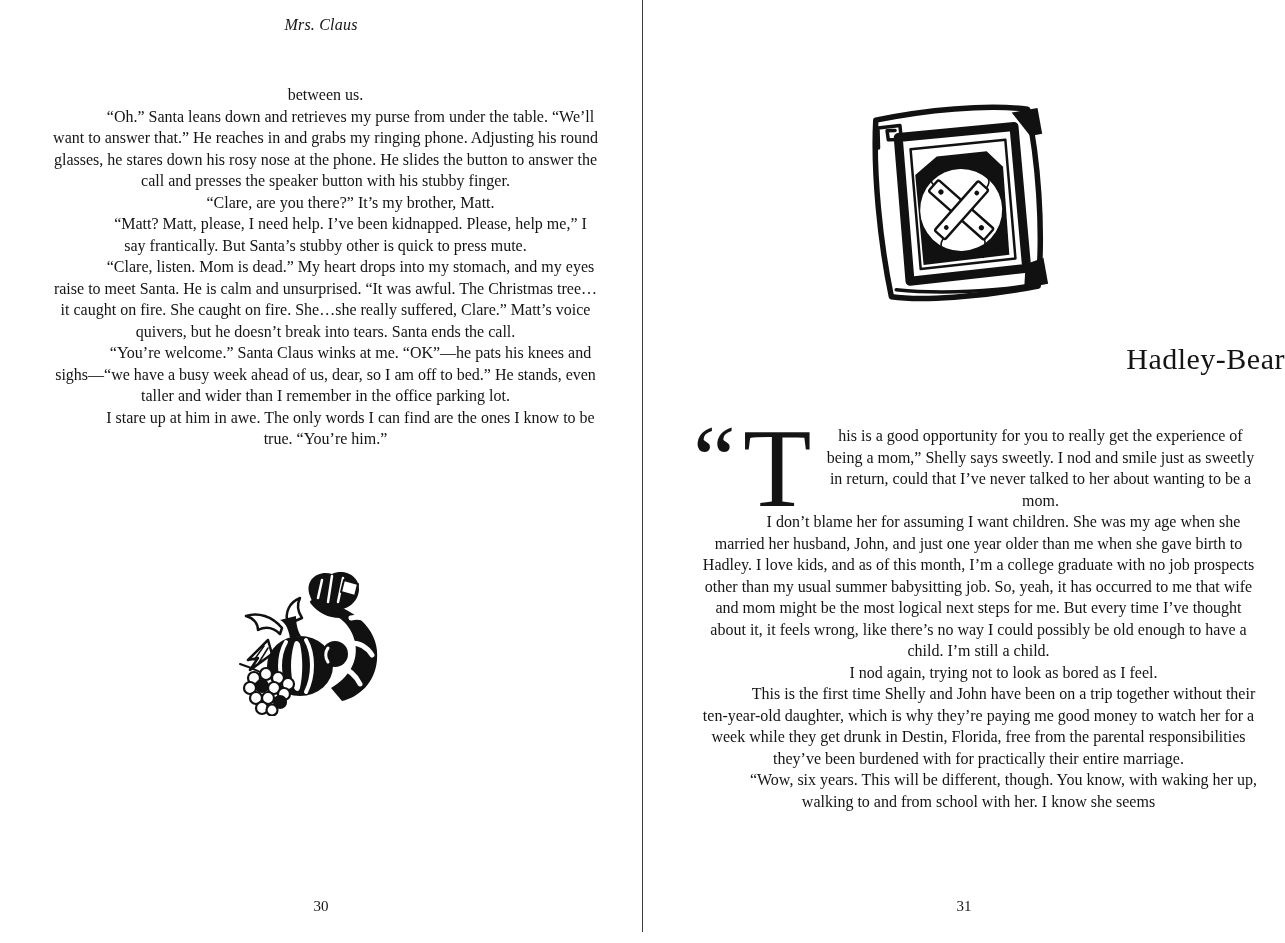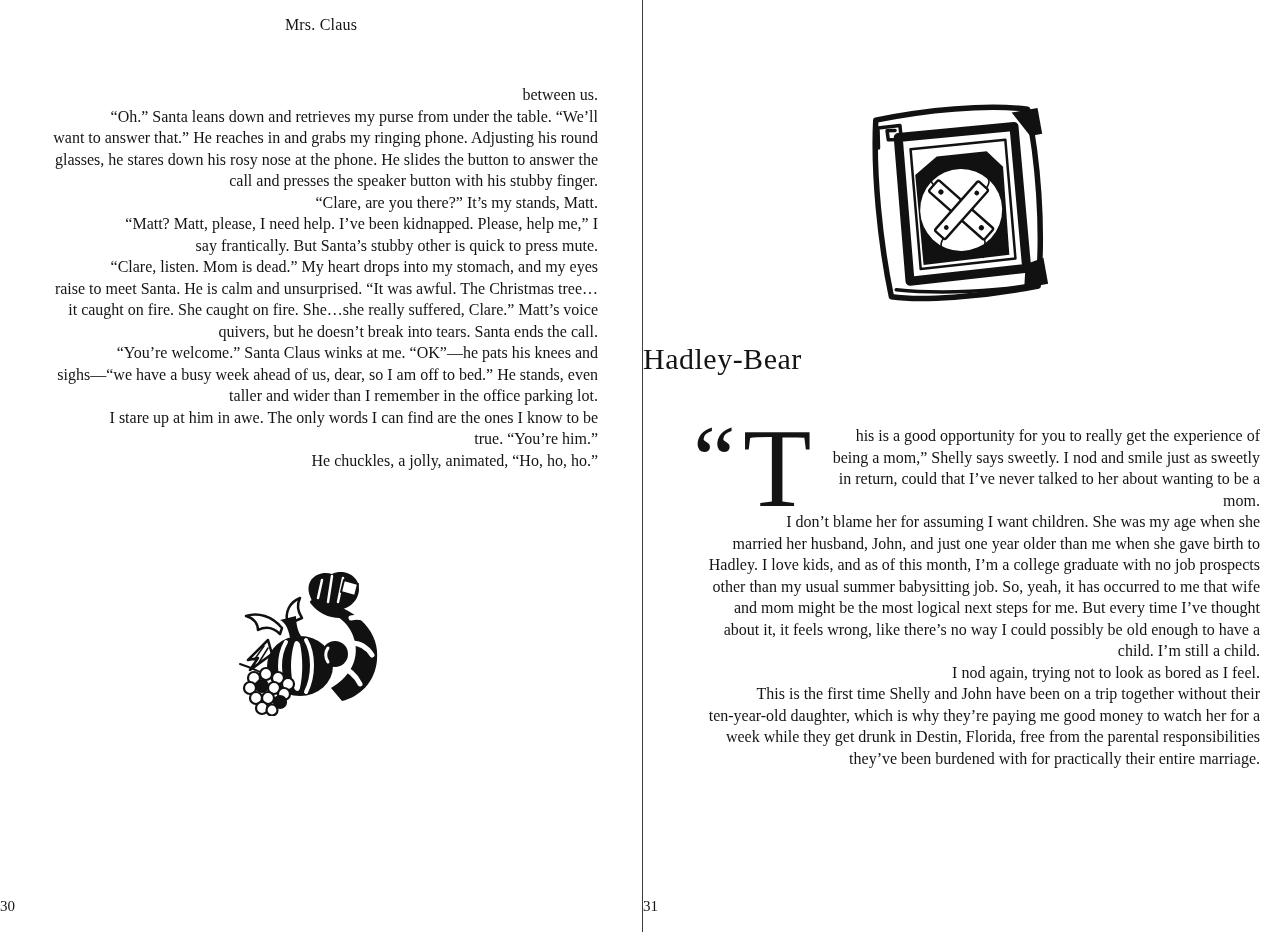--- a/index.html
+++ b/index.html
@@ -3,55 +3,54 @@
 <meta charset="utf-8">
 <style>
   html,body{margin:0;padding:0;background:#e8e8e8;}
   .spread{position:relative;width:1285px;height:943px;background:#ffffff;overflow:hidden;
           font-family:"Liberation Serif",serif;color:#141414;}
   .page{position:absolute;top:0;height:100%;}
   .page-left{left:0;width:642px;}
   .page-right{left:643px;width:642px;}
   .divider{position:absolute;left:642px;top:0;width:1px;height:932px;background:#3d3d3d;}
   .running-head{position:absolute;top:16px;left:0;width:100%;text-align:center;
-                font-size:16px;letter-spacing:.2px;}
-  .body-text{position:absolute;font-size:16px;line-height:21.5px;text-align:right;}
+                font-style:italic;font-size:16px;letter-spacing:.2px;}
+  .body-text{position:absolute;font-size:16px;line-height:21.5px;text-align:center;}
   .page-left .body-text{left:53px;top:84px;width:545px;}
   .page-right .body-text{left:54px;top:425px;width:563px;}
   .body-text p{margin:0;text-indent:50px;}
   .body-text p.noindent{text-indent:0;}
   .body-text p.dc-para{text-indent:0;}
   .body-text p.clearfloat{clear:left;}
   .it{}
   .dc-box{float:left;width:124px;height:86px;position:relative;}
   .dc-quote{position:absolute;left:-4px;top:-14px;font-size:96px;line-height:1;}
   .dc-letter{position:absolute;left:46px;top:-13px;font-size:112px;line-height:1;}
-  .chapter-title{position:absolute;top:342px;left:0;width:100%;margin:0;text-align:left;
+  .chapter-title{position:absolute;top:342px;left:0;width:100%;margin:0;text-align:right;
                  font-size:30px;font-weight:normal;letter-spacing:.5px;}
-  .page-number{position:absolute;top:898px;left:0;width:100%;text-align:left;font-size:15px;}
+  .page-number{position:absolute;top:898px;left:0;width:100%;text-align:center;font-size:15px;}
   .cornucopia-svg{position:absolute;left:238px;top:568px;}
   .ornament-svg{position:absolute;left:215px;top:100px;}
 </style>
 </head>
 <body>
 
 <div class="spread">
 
   <div class="page page-left">
     <div class="running-head">Mrs. Claus</div>
 
     <div class="body-text">
       <p class="noindent"><span>between us.</span></p>
       <p><span>“Oh.” Santa leans down and retrieves my purse from under the table. “We’ll want to answer that.” He reaches in and grabs my ringing phone. Adjusting his round glasses, he stares down his rosy nose at the phone. He slides the button to answer the call and presses the speaker button with his stubby finger.</span></p>
-      <p><span>“Clare, are you there?” It’s my stands, Matt.</span></p>
+      <p><span>“Clare, are you there?” It’s my brother, Matt.</span></p>
       <p><span>“Matt? Matt, please, I need help. I’ve been kidnapped. Please, help me,” I say frantically. But Santa’s stubby other is quick to press mute.</span></p>
       <p><span>“Clare, listen. Mom is dead.” My heart drops into my stomach, and my eyes raise to meet Santa. He is calm and unsurprised. “It was awful. The Christmas tree…it caught on fire. </span><span class="it">She</span><span> caught on fire. She…she really suffered, Clare.” Matt’s voice quivers, but he doesn’t break into tears. Santa ends the call.</span></p>
       <p><span>“You’re welcome.” Santa Claus winks at me. “OK”—he pats his knees and sighs—“we have a busy week ahead of us, dear, so I am off to bed.” He stands, even taller and wider than I remember in the office parking lot.</span></p>
       <p><span>I stare up at him in awe. The only words I can find are the ones I know to be true. “You’re him.”</span></p>
-      <p><span>He chuckles, a jolly, animated, “Ho, ho, ho.”</span></p>
     </div>
 
     <svg class="cornucopia-svg" width="160" height="148" viewBox="0 0 160 148">
       <g stroke-linejoin="round" stroke-linecap="round">
 
         <path fill="#111" d="M86,34 C122,42 142,66 139,92 C137,115 121,129 104,133 L93,120 C110,110 121,94 117,74 C113,56 100,46 82,42 Z"></path>
         <path stroke="#fff" stroke-width="5" fill="none" d="M113,50 C121,48 129,50 135,57"></path>
         <path stroke="#fff" stroke-width="5" fill="none" d="M113,75 C121,75 129,79 134,87"></path>
         <path stroke="#fff" stroke-width="5" fill="none" d="M104,100 C112,102 118,108 122,116"></path>
 
@@ -153,18 +152,19 @@
     <div class="body-text">
       <p class="dc-para">
         <span class="dc-box">
             <span class="dc-quote">“</span>
             <span class="dc-letter">T</span>
           </span><span>his is a good opportunity for you to really get the experience of being a mom,” Shelly says sweetly. I nod and smile just as sweetly in return, could that I’ve never talked to her about wanting to be a mom.</span>
       </p>
       <p class="clearfloat"><span>I don’t blame her for assuming I want children. She was my age when she married her husband, John, and just one year older than me when she gave birth to Hadley. I love kids, and as of this month, I’m a college graduate with no job prospects other than my usual summer babysitting job. So, yeah, it has occurred to me that </span><span class="it">wife</span><span> and </span><span class="it">mom</span><span> might be the most logical next steps for me. But every time I’ve thought about it, it feels wrong, like there’s no way I could possibly be old enough to have a child. </span><span class="it">I’m</span><span> still a child.</span></p>
       <p><span>I nod again, trying not to look as bored as I feel.</span></p>
       <p><span>This is the first time Shelly and John have been on a trip together without their ten-year-old daughter, which is why they’re paying me good money to watch her for a week while they get drunk in Destin, Florida, free from the parental responsibilities they’ve been burdened with for practically their entire marriage.</span></p>
+      <p><span>“Wow, six years. This will be different, though. You know, with waking her up, walking to and from school with her. I know she seems</span></p>
     </div>
 
     <div class="page-number">31</div>
   </div>
 
 </div>
 
 </body></html>

